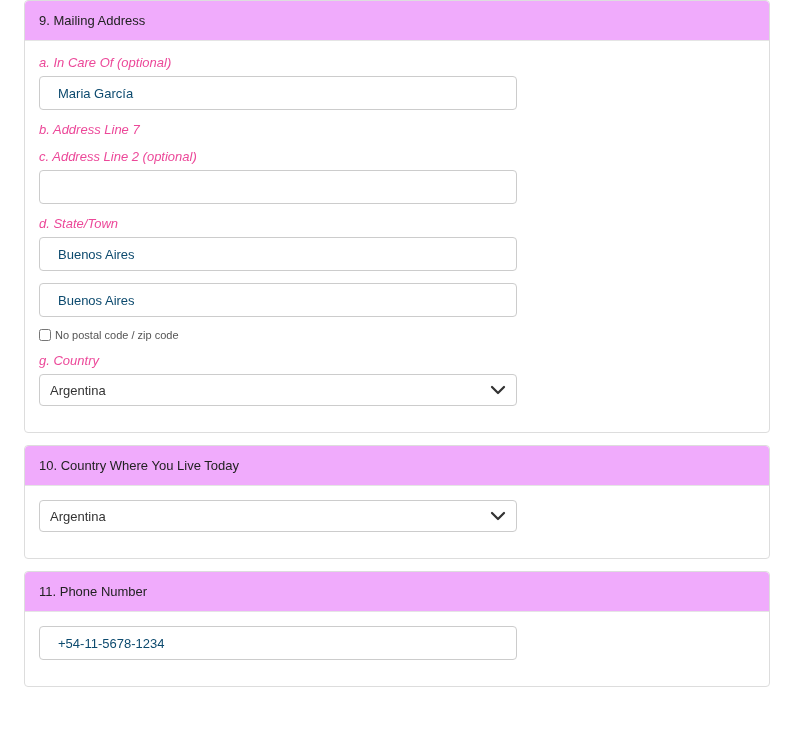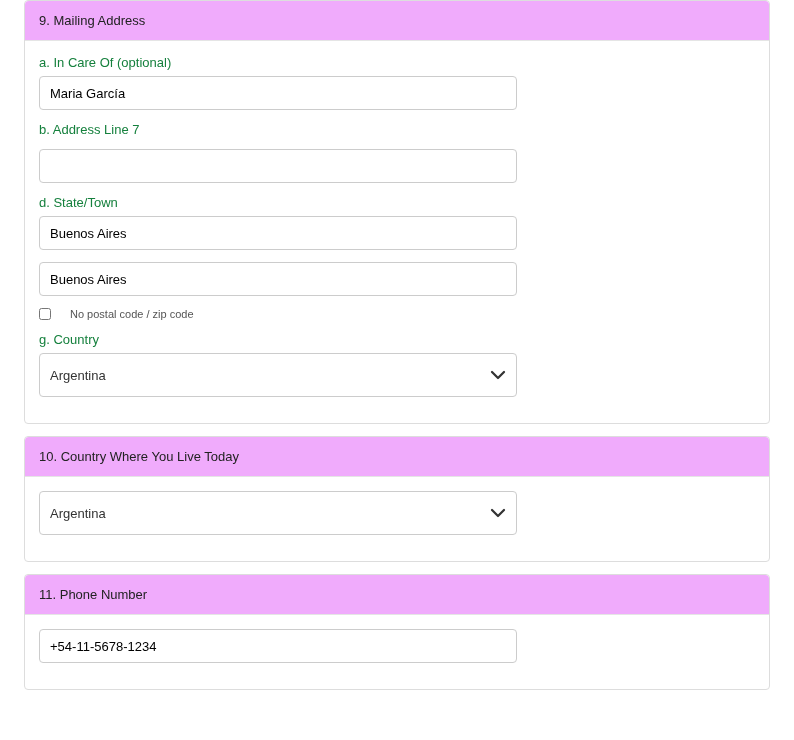--- a/index.html
+++ b/index.html
@@ -37,43 +37,44 @@
     }
     .field {
       margin-bottom: 12px;
     }
     .field:last-child {
       margin-bottom: 8px;
     }
     .field-label {
       display: block;
       font-size: 13px;
-      color: #15803d;
+      color: #ec4899;
       margin-bottom: 6px;
+      font-style: italic;
     }
     .text-input {
       width: 478px;
       max-width: 100%;
       height: 34px;
-      padding: 6px 10px;
+      padding: 6px 18px;
       border: 1px solid #ccc;
       border-radius: 4px;
       font-size: 13px;
       font-family: inherit;
-      color: #000000;
+      color: #0c4a6e;
       background: #fff;
     }
     .select-wrapper {
       position: relative;
       width: 478px;
       max-width: 100%;
     }
     .select-input {
       width: 100%;
-      height: 44px;
+      height: 32px;
       padding: 6px 36px 6px 10px;
       border: 1px solid #ccc;
       border-radius: 4px;
       font-size: 13px;
       font-family: inherit;
       color: #333;
       background: #fff;
       appearance: none;
       -webkit-appearance: none;
       -moz-appearance: none;
@@ -85,21 +86,21 @@
       top: 50%;
       transform: translateY(-50%);
       pointer-events: none;
       width: 18px;
       height: 18px;
     }
     .checkbox-row {
       margin-top: 4px;
       display: flex;
       align-items: center;
-      gap: 19px;
+      gap: 4px;
     }
     .checkbox-row label {
       font-size: 11px;
       color: #555;
     }
     .checkbox-row input[type="checkbox"] {
       width: 12px;
       height: 12px;
     }
   </style>
@@ -115,20 +116,21 @@
       <div class="field">
         <label class="field-label">a. In Care Of (optional)</label>
         <input type="text" class="text-input" value="Maria García" style="">
       </div>
 
       <div class="field">
         <label class="field-label">b. Address Line 7</label>
       </div>
 
       <div class="field">
+        <label class="field-label">c. Address Line 2 (optional)</label>
         <input type="text" class="text-input" value="" style="">
       </div>
 
       <div class="field">
         <label class="field-label">d. State/Town</label>
         <input type="text" class="text-input" value="Buenos Aires" style="">
       </div>
 
       <div class="field">
         <input type="text" class="text-input" value="Buenos Aires" style="">

